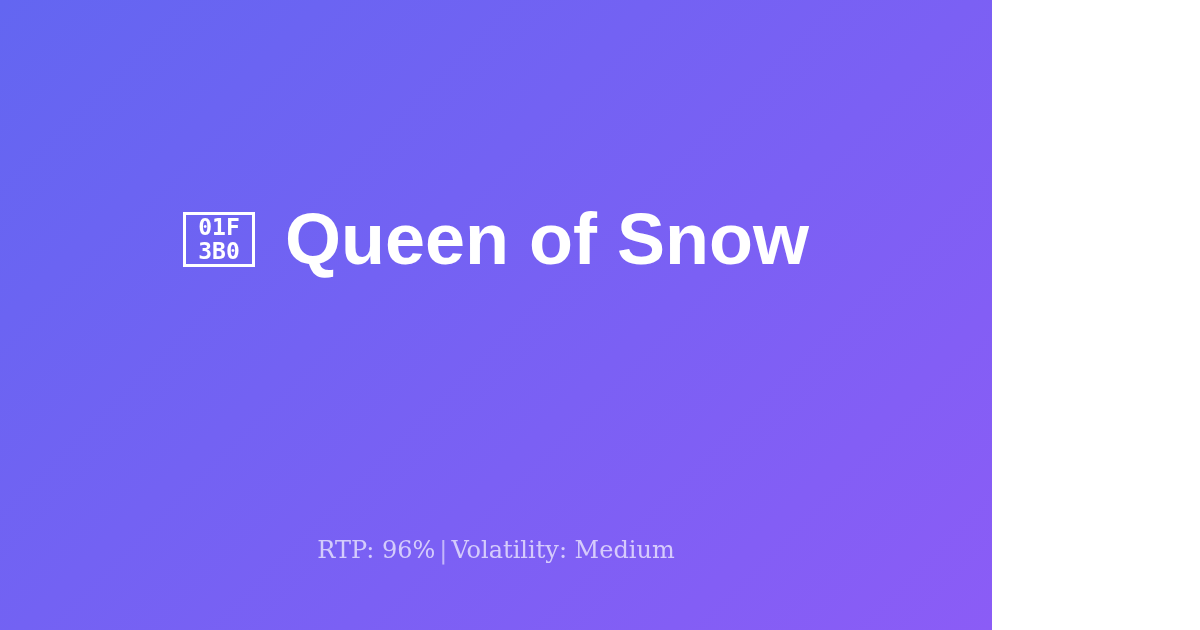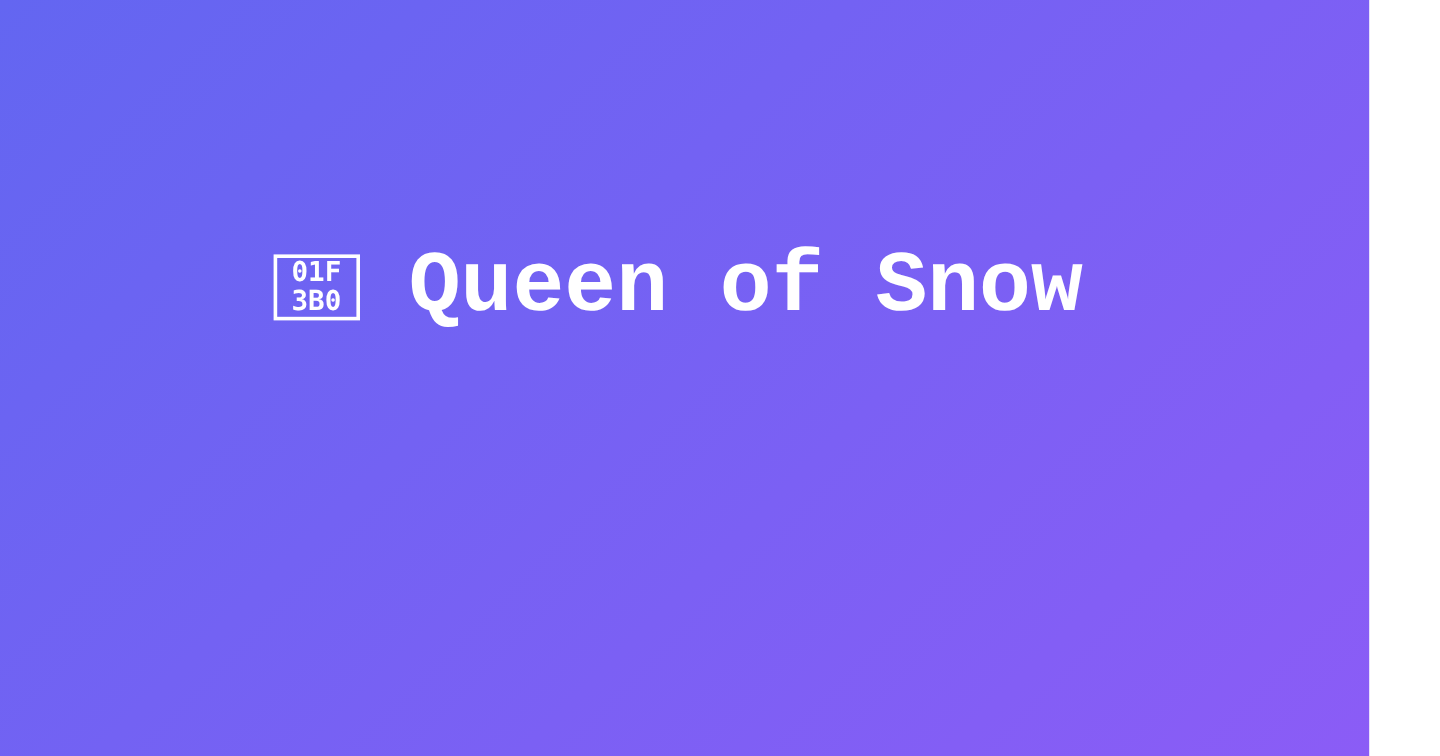--- a/index.html
+++ b/index.html
@@ -12,21 +12,21 @@
     width: 1200px;
     height: 630px;
     overflow: hidden;
     font-family: "DejaVu Serif", "Liberation Serif", serif;
   }
 
   
   .og-card {
     position: relative;
     box-sizing: border-box;
-    width: 1141px;
+    width: 992px;
     height: 630px;
     background: linear-gradient(135deg, #6366f1 0%, #8b5cf6 100%);
     display: flex;
     flex-direction: column;
     align-items: center;
     overflow: hidden;
   }
 
   
   .center-block {
@@ -69,22 +69,22 @@
     font-family: "DejaVu Sans Mono", "Liberation Mono", monospace;
     font-size: 23px;
     font-weight: 700;
     letter-spacing: 0px;
     color: #ffffff;
     line-height: 24px;
     display: block;
   }
 
   .game-title {
-    margin: 11px;
-    font-family: Liberation Mono, monospace;
+    margin: 0;
+    font-family: Liberation Sans, sans-serif;
     font-weight: 700;
     font-size: 72px;
     line-height: 1;
     color: #ffffff;
     letter-spacing: 0px;
   }
 
   .game-subtitle {
     margin: 74px 0 0 0;
     font-family: "DejaVu Serif", "Liberation Serif", serif;
@@ -128,14 +128,17 @@
         <span class="tofu-row">3B0</span>
       </span>
 
       <h1 class="game-title">Queen of Snow</h1>
 
     </div>
 
 
   </div>
 
+  <div class="meta-footer">
+    <span>RTP: 96%</span><span class="meta-sep">|</span><span>Volatility: Medium</span>
+  </div>
 
 </div>
 
 </body></html>

